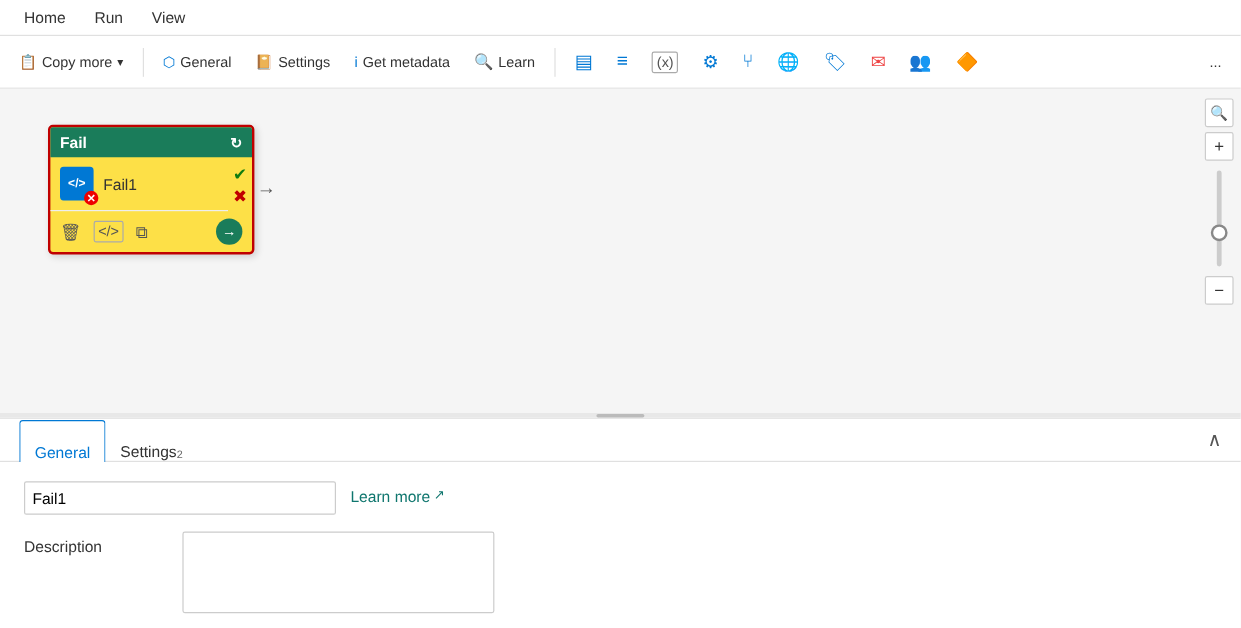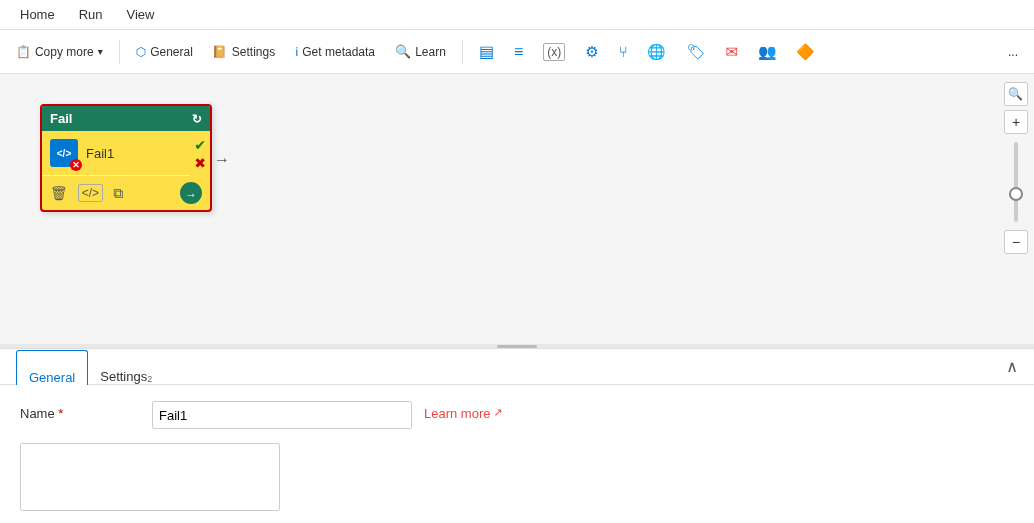--- a/index.html
+++ b/index.html
@@ -305,21 +305,21 @@
       max-width: 260px;
       height: 68px;
       border: 1px solid #ccc;
       border-radius: 2px;
       padding: 4px 6px;
       font-size: 13px;
       font-family: inherit;
       resize: none;
     }
     .learn-more {
-      color: #ef4444;
+      color: #0f766e;
       font-size: 13px;
       text-decoration: none;
       display: flex;
       align-items: flex-start;
       gap: 3px;
       cursor: pointer;
       white-space: nowrap;
       padding-top: 5px;
     }
   </style>
@@ -450,26 +450,26 @@
     <div class="bottom-tab">
       <span>Settings</span>
         <sup class="badge">2</sup>
     </div>
     <span class="collapse-btn">∧</span>
   </div>
 
   <div class="bottom-content">
 
     <div class="form-row">
-      <label class="form-label required">Name</label>
       <input class="form-input" type="text" value="Fail1" style="">
       <a class="learn-more">
         <span>Learn more</span>
         <span style="font-size:11px;">↗</span>
       </a>
     </div>
 
     <div class="form-row">
+      <label class="form-label">Description</label>
       <textarea class="form-textarea" style=""></textarea>
     </div>
 
   </div>
 </div>
 
 </body></html>

